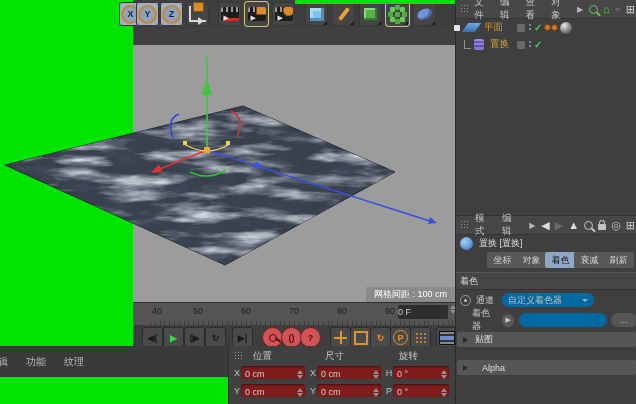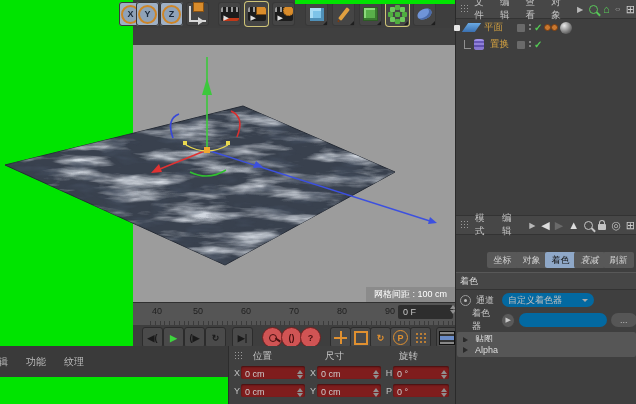--- a/index.html
+++ b/index.html
@@ -49,21 +49,21 @@
   #viewport{left:133px;top:45px;width:322px;height:257px;background:#9c9c9c;}
   #gridlabel{left:366px;top:287px;width:89px;height:15px;background:#8b8b8b;color:#fff;
         display:flex;align-items:center;justify-content:center;font-size:9px;}
 
   
   #ruler{left:133px;top:302px;width:322px;height:23px;background:#555;border-top:1px solid #303030;border-bottom:1px solid #303030;
         background-image:repeating-linear-gradient(90deg,rgba(0,0,0,.30) 0 1px,transparent 1px 4.8px);
         background-size:100% 5px;background-position:17px bottom;background-repeat:no-repeat;}
   .tick{position:absolute;top:3px;width:16px;text-align:center;color:#1f1f1f;font-size:9px;}
   #framebox{position:absolute;left:265px;top:2px;width:50px;height:14px;background:#2e2e2e;border-radius:2px;
-        color:#c8c8c8;display:flex;align-items:center;padding-left:5px;}
+        color:#c8c8c8;display:flex;align-items:center;}
   #framespin{position:absolute;left:317px;top:2px;}
 
   
   #transport{left:133px;top:325px;width:322px;height:23px;background:#3e3e3e;}
   .pbtn{position:absolute;top:2px;width:19px;height:19px;background:#4a4a4a;border-radius:3px;border:1px solid #2c2c2c;
         display:flex;align-items:center;justify-content:center;color:#1a1a1a;font-weight:bold;font-size:9px;}
   .pbtn.play{color:#3ed63e;}
   .rbtn{background:#d05454;border:1px solid #702020;border-radius:50%;color:#4a1010;}
   .obtn{color:#e09030;}
   .g-key{position:relative;width:6px;height:6px;border:1.5px solid #4a1010;border-radius:50%;}
@@ -385,27 +385,31 @@
         <span style="color:#ddd;font-size:11px;">◀</span>
         <span style="color:#6a6a6a;font-size:11px;">▶</span>
         <span style="color:#ddd;font-size:11px;">▲</span>
         <span class="i-search" style="color:#c4c4c4;"></span>
         <span class="i-lock"></span>
         <span style="color:#c4c4c4;font-size:11px;">◎</span>
         <span style="color:#ccc;font-size:11px;">⊞</span>
       </span>
     </div>
 
+    <div class="abs" style="left:0;top:234px;width:181px;height:18px;display:flex;align-items:center;">
+      <span class="i-ball" style="margin-left:4px;"></span>
+      <span style="margin-left:6px;color:#dddddd;">置换 [置换]</span>
+    </div>
 
     <div class="abs" style="left:0;top:252px;width:181px;height:18px;">
       <span class="tab" style="left:2px;width:27px;margin-left:44px;">基本</span>
       <span class="tab" style="left:31px;width:27px;">坐标</span>
       <span class="tab" style="left:60px;width:27px;">对象</span>
       <span class="tab active" style="left:89px;width:27px;">着色</span>
-      <span class="tab" style="left:118px;width:27px;font-style:italic;">衰减</span>
+      <span class="tab" style="left:118px;width:27px;">衰减</span>
       <span class="tab" style="left:147px;width:27px;">刷新</span>
     </div>
 
     <div class="sechead" style="top:272px;">
       <span style="margin-left:4px;">着色</span>
     </div>
 
     <div class="abs" style="left:0;top:290px;width:181px;height:20px;display:flex;align-items:center;">
       <span class="radio" style="margin-left:4px;">
           <i></i>
@@ -421,19 +425,19 @@
       <span style="margin-left:16px;color:#c8c8c8;">着色器</span>
       <span class="circbtn" style="margin-left:5px;">▶</span>
       <span class="pill" style="margin-left:4px;width:84px;"></span>
       <span class="pill" style="margin-left:4px;width:16px;justify-content:center;background:#565656;">...</span>
     </div>
 
     <div class="fold" style="top:332px;">
       <span class="ftri"></span>
       <span>贴图</span>
     </div>
-    <div class="fold" style="top:342px;">
+    <div class="fold" style="top:360px;gap:7px;">
       <span class="ftri"></span>
       <span>Alpha</span>
     </div>
   </div>
 
 </div>
 
 </body></html>

